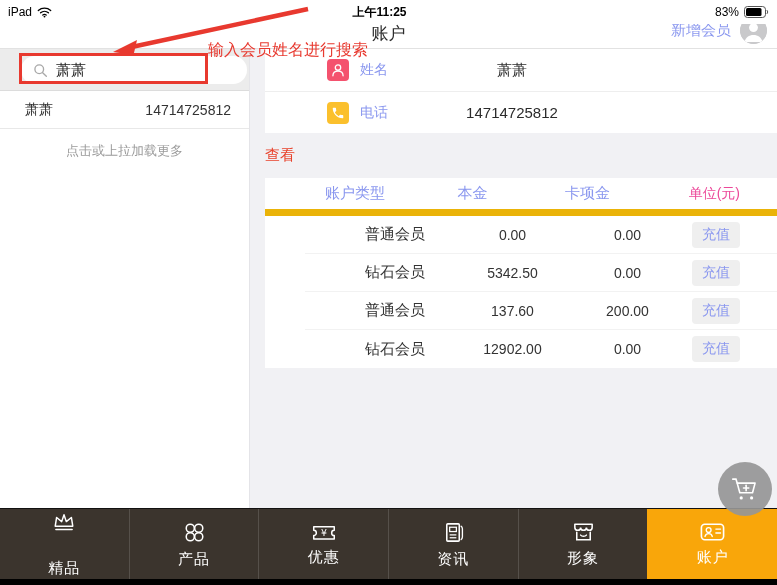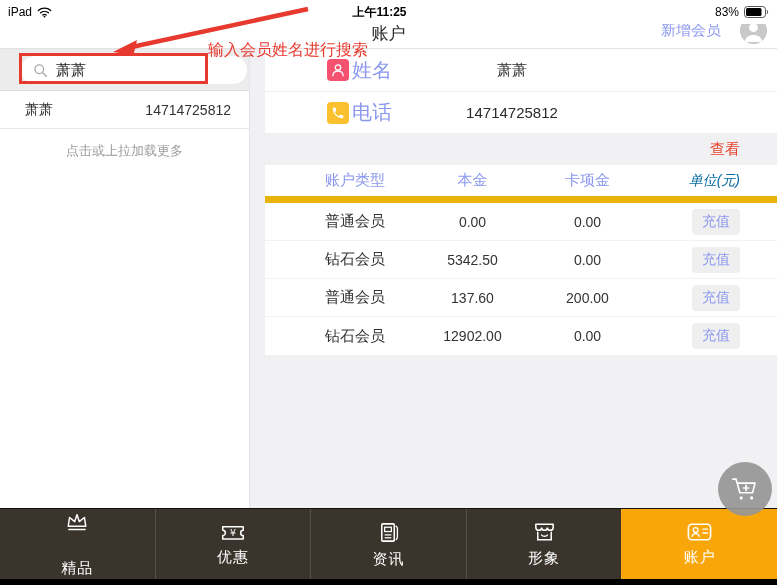--- a/index.html
+++ b/index.html
@@ -11,21 +11,21 @@
   .status-bar { position:absolute; top:0; left:0; right:0; height:20px; background:#fff;
     display:flex; align-items:center; justify-content:space-between; padding:12px 8px;
     font-size:12px; color:#000; z-index:5; }
   .status-left, .status-right { display:flex; align-items:center; gap:5px; }
   .status-time { position:absolute; left:0; right:18px; text-align:center; font-weight:bold; pointer-events:none; }
 
   
   .header { position:absolute; top:20px; left:0; right:0; height:29px; background:#fff;
     border-bottom:1px solid #e2e2e2; z-index:4; }
   .header-title { position:absolute; left:0; right:0; top:2px; text-align:center; font-size:17px; color:#2b2b2b; }
-  .header-right { position:absolute; right:10px; top:-3px; display:flex; align-items:center; gap:19px; }
+  .header-right { position:absolute; right:10px; top:-3px; display:flex; align-items:center; gap:9px; }
   .add-member-link { color:#8a97ef; font-size:15px; cursor:pointer; }
   .avatar { width:27px; height:27px; border-radius:50%; overflow:hidden; background:#c9c9cb; }
 
   
   .left-panel { position:absolute; top:49px; left:0; width:250px; bottom:77px; background:#fff;
     border-right:1px solid #e4e4e8; }
   .search-strip { height:42px; background:#ececec; border-bottom:1px solid #dcdcdc; position:relative; }
   .search-pill { position:absolute; left:21px; top:7px; width:226px; height:28px; background:#fff;
     border-radius:14px; display:flex; align-items:center; padding-left:12px; gap:8px; }
   .search-query { font-size:15px; color:#222; }
@@ -34,32 +34,32 @@
   .load-more { text-align:center; color:#9b9b9b; font-size:13px; padding-top:13px; cursor:pointer; }
 
   
   .right-panel { position:absolute; top:49px; left:265px; right:0; bottom:77px; }
   .info-card { background:#fff; }
   .info-row { position:relative; height:42px; display:flex; align-items:center; padding-left:62px; }
   .info-row + .info-row { border-top:1px solid #eeeeee; }
   .field-icon { width:22px; height:22px; border-radius:4px; display:flex; align-items:center; justify-content:center; }
   .field-icon.pink { background:#f4526e; }
   .field-icon.amber { background:#fbc02d; }
-  .info-label { margin-left:3px; font-size:20px; color:#8a97ef; }
+  .info-label { margin-left:11px; font-size:14px; color:#8a97ef; }
   .info-value { position:absolute; left:172px; width:150px; text-align:center; font-size:15px; color:#2b2b2b; }
-  .view-row { height:32px; display:flex; align-items:center; justify-content:flex-end; padding-right:37px; }
+  .view-row { height:45px; display:flex; align-items:center; justify-content:flex-start; padding-right:37px; }
   .view-link { color:#e8432c; font-size:15px; cursor:pointer; }
 
   .accounts-card { background:#fff; }
   .acct-grid { display:grid; grid-template-columns:120px 115px 115px 1fr; align-items:center;
     padding:0 37px 0 30px; height:38px; }
   .acct-header { border-bottom:7px solid #eab308; }
   .acct-header .col { text-align:center; color:#8a97ef; font-size:15px; }
-  .acct-header .unit { text-align:right; color:#0369a1; font-size:14px;font-style:italic; }
-  .acct-row { border-bottom:1px solid #f2f2f2; }
+  .acct-header .unit { text-align:right; color:#ec4899; font-size:14px; }
+  .acct-row { border-bottom:1px solid #f2f2f2;margin-left:40px; }
   .acct-row:last-child { border-bottom:none; }
   .acct-row .cell { text-align:center; font-size:14px; color:#333; }
   .acct-row .cell.type { font-size:15px; }
   .acct-row .action { text-align:right; }
   .recharge-btn { display:inline-block; background:#efefef; color:#8a97ef; font-size:14px;
     padding:4px 10px; border-radius:4px; border:none; cursor:pointer; font-family:Liberation Mono, monospace; }
 
   
   .nav-bar { position:absolute; left:0; right:0; bottom:6px; height:71px; background:#3b342d;
     display:flex; border-top:1px solid rgba(10,10,10,0.8); z-index:6; }
@@ -213,20 +213,29 @@
 
   <div class="nav-bar">
     <div class="nav-item">
       <svg width="26" height="24" viewBox="0 0 28 26">
         <path d="M4.5 16.5 6 7l5.5 4.5L14 4l2.5 7.5L22 7l1.5 9.5z" fill="none" stroke="#fff" stroke-width="1.6" stroke-linejoin="round"></path>
         <path d="M5.2 20h17.6" stroke="#fff" stroke-width="1.6" stroke-linecap="round"></path>
       </svg>
       <span class="nav-label">精品</span>
     </div>
     <div class="nav-item">
+      <svg width="25" height="25" viewBox="0 0 26 26">
+        <circle cx="8.6" cy="8.6" r="4.2" fill="none" stroke="#fff" stroke-width="1.6"></circle>
+        <circle cx="17.4" cy="8.6" r="4.2" fill="none" stroke="#fff" stroke-width="1.6"></circle>
+        <circle cx="8.6" cy="17.4" r="4.2" fill="none" stroke="#fff" stroke-width="1.6"></circle>
+        <circle cx="17.4" cy="17.4" r="4.2" fill="none" stroke="#fff" stroke-width="1.6"></circle>
+      </svg>
+      <span class="nav-label">产品</span>
+    </div>
+    <div class="nav-item">
       <svg width="28" height="22" viewBox="0 0 30 22">
         <path d="M4 5.5h22v3.7a2.8 2.8 0 0 0 0 5.6v3.7H4v-3.7a2.8 2.8 0 0 0 0-5.6z" fill="none" stroke="#fff" stroke-width="1.6" stroke-linejoin="round"></path>
         <text x="15" y="15.3" font-size="10" fill="#fff" text-anchor="middle" font-family="'DejaVu Sans',sans-serif">¥</text>
       </svg>
       <span class="nav-label">优惠</span>
     </div>
     <div class="nav-item">
       <svg width="23" height="25" viewBox="0 0 24 26">
         <rect x="5" y="4" width="13" height="18" rx="1" fill="none" stroke="#fff" stroke-width="1.6"></rect>
         <rect x="8" y="7.5" width="7" height="4.5" fill="none" stroke="#fff" stroke-width="1.3"></rect>

